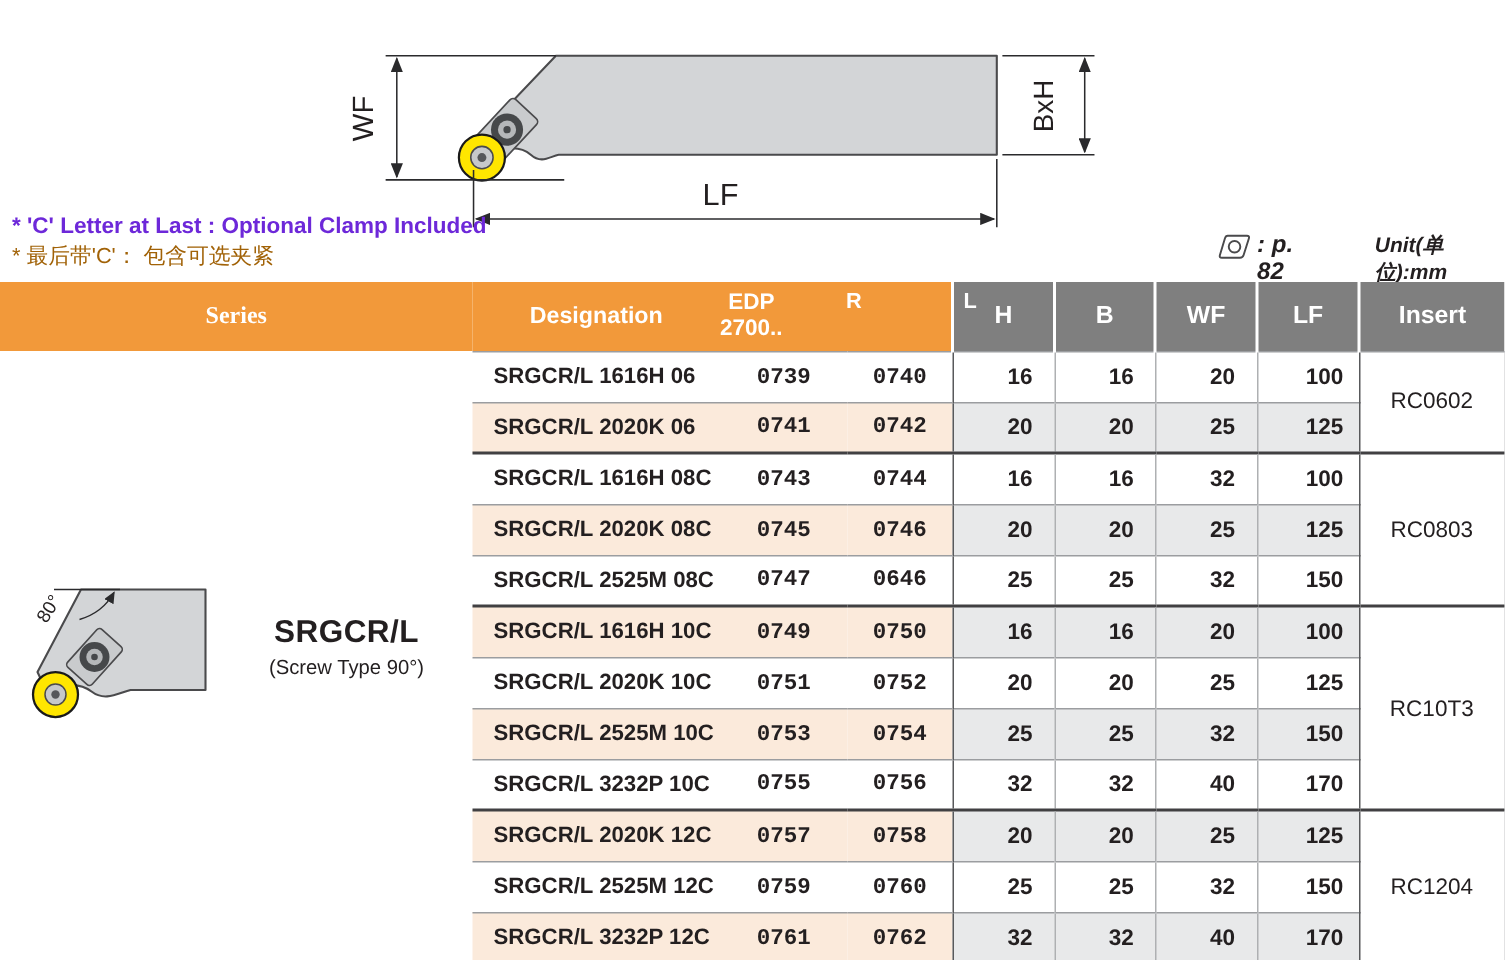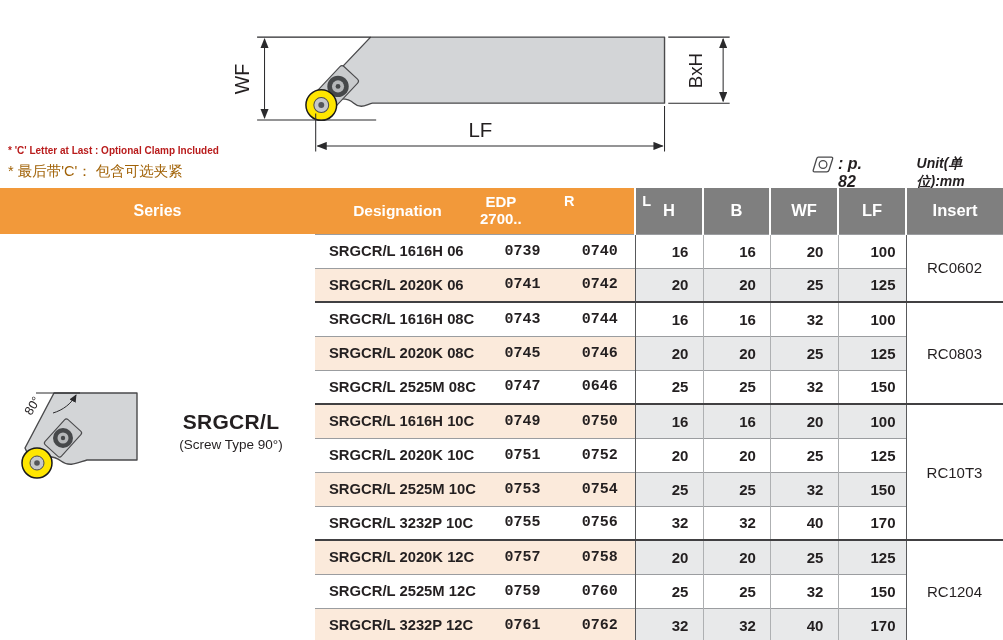--- a/index.html
+++ b/index.html
@@ -9,31 +9,31 @@
   *{box-sizing:border-box; margin:0; padding:0;}
   body{background:#fff; font-family:"Liberation Sans", sans-serif; color:var(--ink);}
   .page{position:relative; width:1003px; height:640px; background:#fff; overflow:hidden;}
 
   
   .diagram-svg{position:absolute; left:200px; top:12px;}
   .dimtxt{fill:var(--ink); font-family:"Liberation Sans", sans-serif;}
 
   
   .notes{position:absolute; left:8px; top:140px; line-height:21px;}
-  .note-en{font-size:10px; font-weight:600; color:#b91c1c;}
+  .note-en{font-size:15px; font-weight:600; color:#6d28d9;}
   .note-en b{font-weight:800;}
   .note-zh{font-size:14.5px; color:#a16207;}
   .pageref{position:absolute; left:812px; top:155px; width:191px; display:flex; align-items:flex-start;font-style:italic;}
   .pageref .plabel{font-size:16px; font-weight:700; margin-left:4px;}
   .pageref .unit{font-size:14px; font-weight:700; margin-left:36px;}
 
   
   .series-header{position:absolute; left:0; top:188px; width:315px; height:46px;
     background:var(--orange); color:#fff; font-size:16px; font-weight:700;
-    display:flex; align-items:center; justify-content:center;}
+    display:flex; align-items:center; justify-content:center;font-family:Liberation Serif, serif;}
   .series-cell{position:absolute; left:0; top:234px; width:315px; height:408px; background:#fff;}
   .series-tool{position:absolute; left:10px; top:148px;}
   .series-text{position:absolute; left:152px; top:176px; width:158px; text-align:center;}
   .series-name{font-size:21px; font-weight:700; letter-spacing:.3px;}
   .series-sub{font-size:13.5px; margin-top:3px;}
 
   
   .spec-table{position:absolute; left:315px; top:188px; width:688px;
     border-collapse:collapse; table-layout:fixed; font-size:15px;}
   .spec-table th{height:46px; color:#fff; font-weight:700;}

